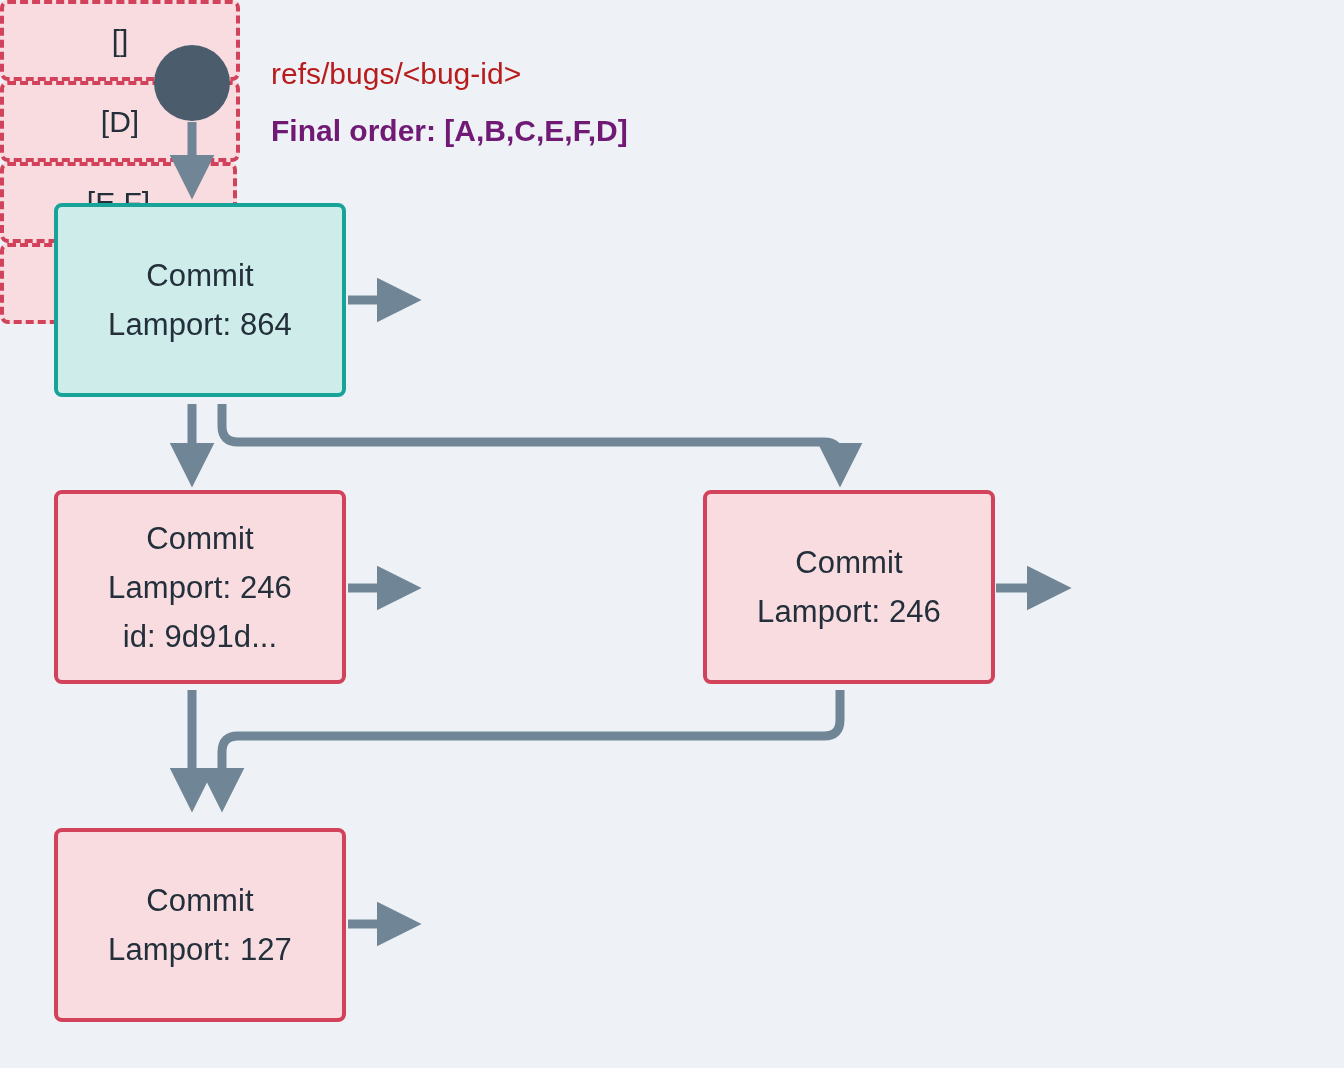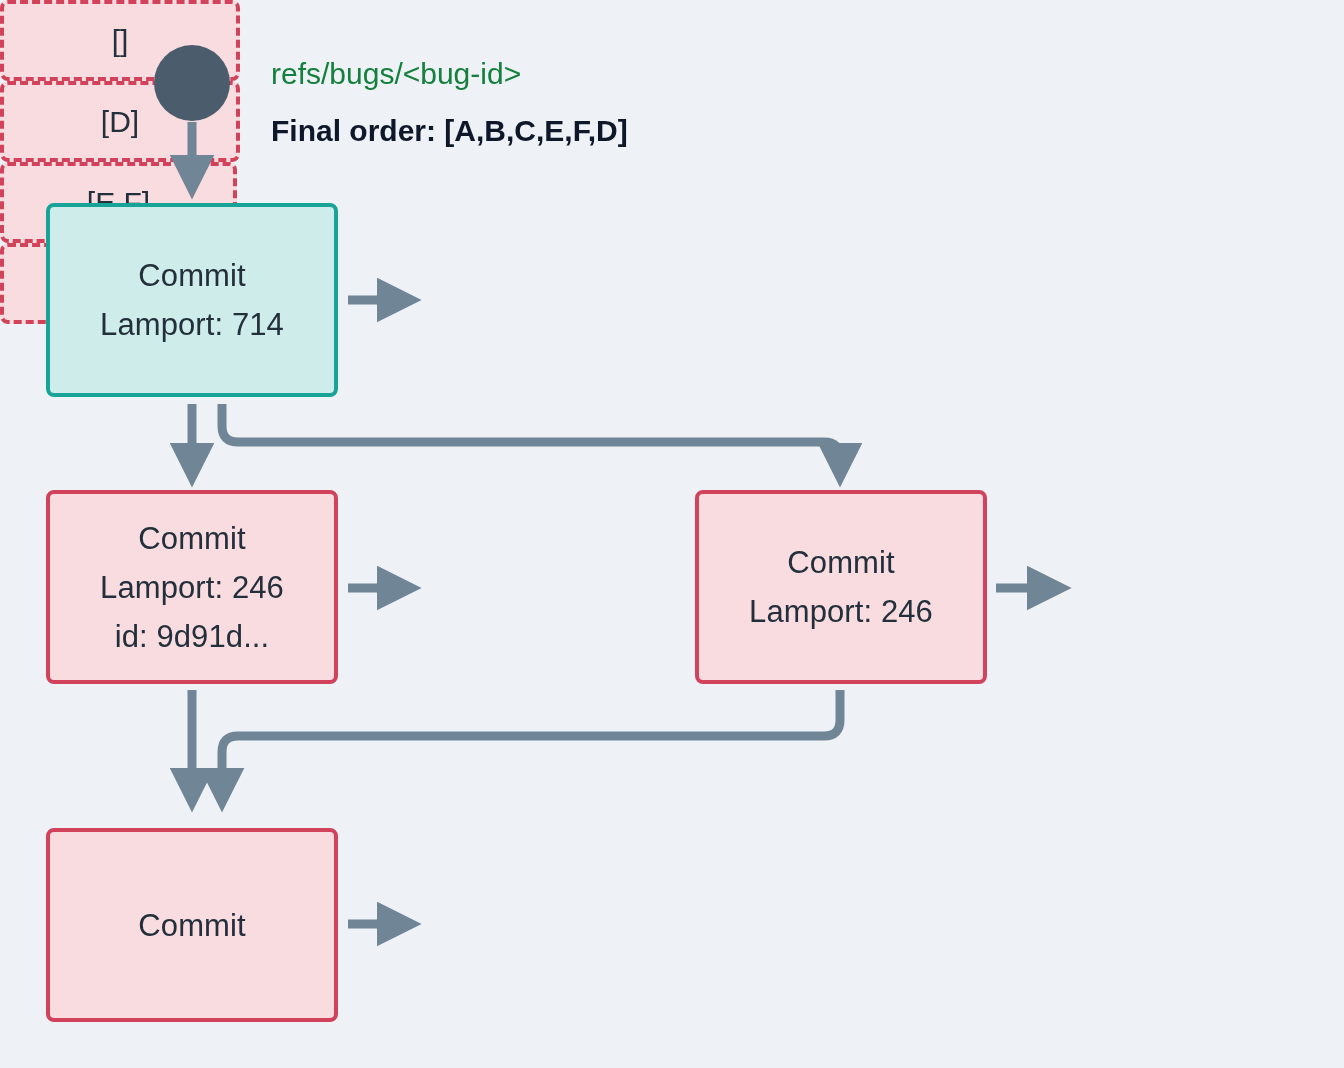--- a/index.html
+++ b/index.html
@@ -32,20 +32,21 @@
     box-sizing: border-box;
     display: flex;
     flex-direction: column;
     align-items: center;
     justify-content: center;
   }
   .commit-box {
     border-radius: 8px;
     border-style: solid;
     border-width: 4px;
+    margin-left: 8px;
   }
   .commit-box.teal {
     background: #cdecea;
     border-color: #17a397;
   }
   .commit-box.pink {
     background: #f8dce0;
     border-color: #d2425a;
   }
   .commit-line {
@@ -71,29 +72,29 @@
   }
   .root-circle {
     position: absolute;
     width: 76px;
     height: 76px;
     border-radius: 50%;
     background: #4b5d6d;
   }
   .ref-title {
     position: absolute;
-    color: #15803d;
+    color: #b91c1c;
     font-size: 30px;
     line-height: 30px;
     white-space: nowrap;
     font-weight: 400;
   }
   .final-order {
     position: absolute;
-    color: #0f172a;
+    color: #701a75;
     font-size: 30px;
     line-height: 30px;
     white-space: nowrap;
     font-weight: 700;
   }
 </style>
 </head>
 <body>
 
 <div id="diagram">
@@ -125,21 +126,21 @@
   </svg>
 
   <div class="root-circle" style="left:154px; top:45px;"></div>
 
   <div class="ref-title" style="left:271px; top:59px;">refs/bugs/&lt;bug-id&gt;</div>
 
   <div class="final-order" style="left:271px; top:116px;">Final order: [A,B,C,E,F,D]</div>
 
   <div class="node commit-box teal" style="left:46px; top:203px; width:292px; height:194px;">
     <div class="commit-line">Commit</div>
-    <div class="commit-line">Lamport: 714</div>
+    <div class="commit-line">Lamport: 864</div>
   </div>
 
   <div class="payload-box" style="left:419px; top:264px; width:232px; height:73px;">
     <div class="payload-label">[]</div>
   </div>
 
   <div class="node commit-box pink" style="left:46px; top:490px; width:292px; height:194px;">
     <div class="commit-line">Commit</div>
     <div class="commit-line">Lamport: 246</div>
     <div class="commit-line">id: 9d91d...</div>
@@ -153,19 +154,20 @@
     <div class="commit-line">Commit</div>
     <div class="commit-line">Lamport: 246</div>
   </div>
 
   <div class="payload-box" style="left:1069px; top:552px; width:229px; height:73px;">
     <div class="payload-label">[E,F]</div>
   </div>
 
   <div class="node commit-box pink" style="left:46px; top:828px; width:292px; height:194px;">
     <div class="commit-line">Commit</div>
+    <div class="commit-line">Lamport: 127</div>
   </div>
 
   <div class="payload-box" style="left:419px; top:888px; width:232px; height:73px;">
     <div class="payload-label">[A,B,C]</div>
   </div>
 
 </div>
 
 </body></html>

